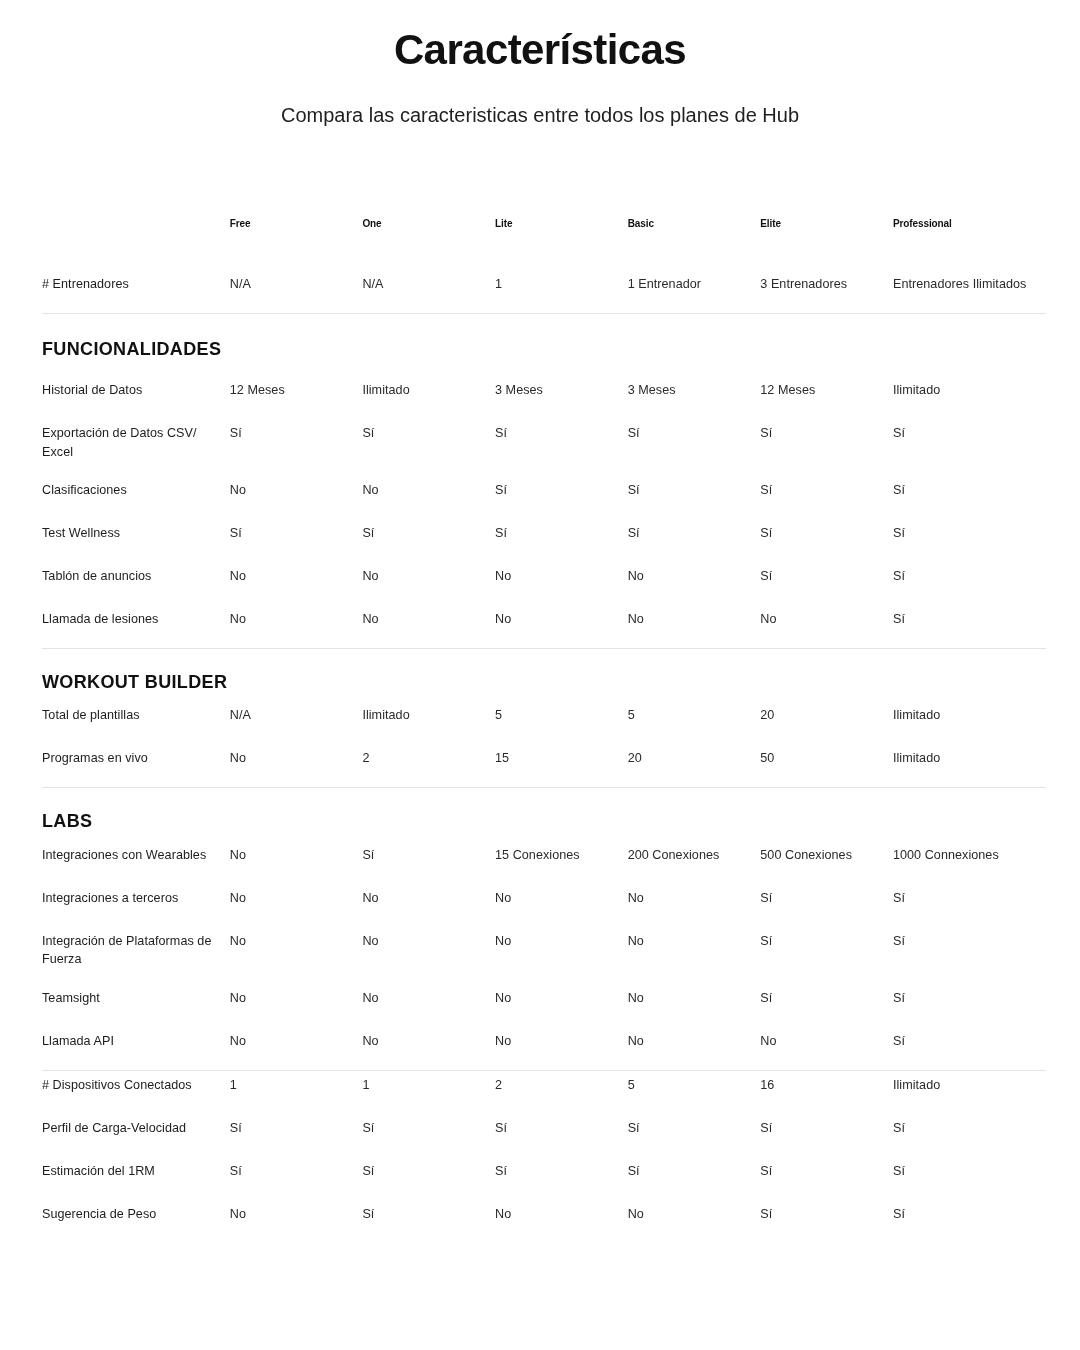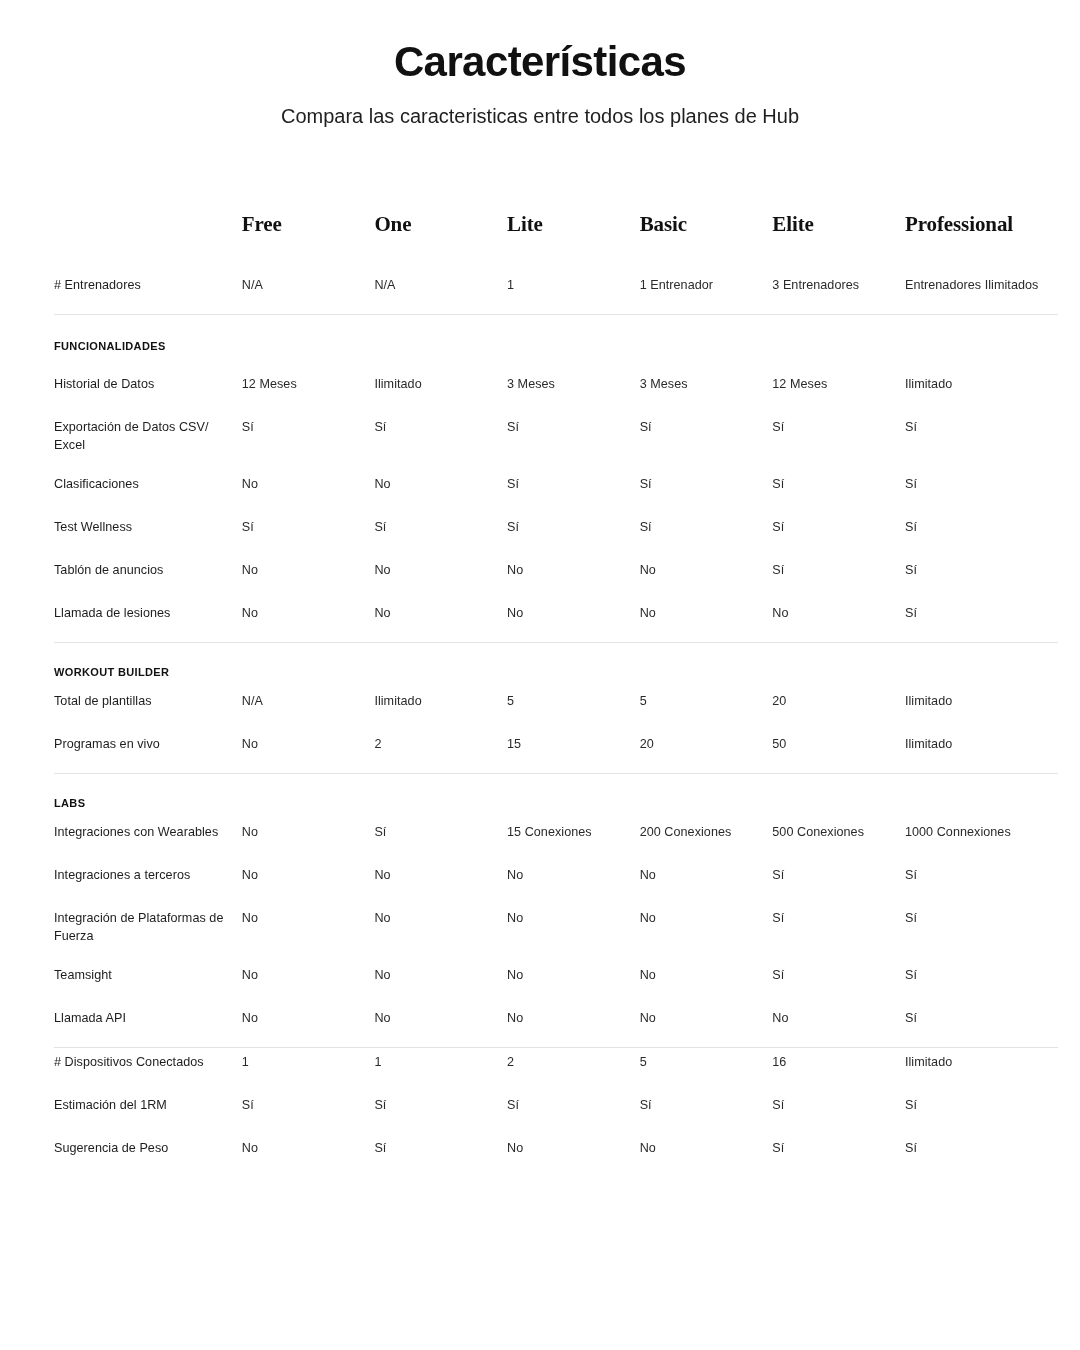--- a/index.html
+++ b/index.html
@@ -14,68 +14,67 @@
     font-family: "Liberation Sans", sans-serif;
     color: #1a1a1a;
     overflow: hidden;
   }
 
   .page {
     width: 1080px;
     height: 1094px;
     position: relative;
     background: #ffffff;
-    padding: 16px;
+    padding: 4px;
   }
 
   
   .header {
     padding-top: 22px;
     text-align: center;
   }
   .page-title {
     font-size: 42px;
     font-weight: bold;
     letter-spacing: -0.6px;
     color: #111111;
     line-height: 1.15;
     margin: 0;
   }
   .page-subtitle {
     font-size: 20px;
     font-weight: normal;
     color: #1f1f1f;
-    margin: 17px 0 0 0;
+    margin: 28px 0 0 0;
     line-height: 1.3;
   }
 
   
   .table-wrap {
     margin: 0 38px;
     padding-top: 72px;
   }
   table.compare {
     width: 1004px;
     border-collapse: collapse;
     table-layout: fixed;
   }
   table.compare col.c-label { width: 184px; }
   table.compare col.c-plan  { width: 130px; }
   table.compare col.c-plan-wide { width: 150px; }
 
   thead th {
     text-align: left;
-    font-size: 21px;
+    font-size: 10px;
     font-weight: bold;
     color: #111111;
     padding: 0 0 0 0;
     height: 46px;
     vertical-align: middle;
     letter-spacing: -0.1px;
-    font-family: Liberation Serif, serif;
   }
   thead th.th-label { font-weight: bold; }
 
   tbody td {
     font-size: 12.6px;
     font-weight: normal;
     color: #2a2a2a;
     vertical-align: top;
     line-height: 1.45;
     padding: 0;
@@ -92,21 +91,21 @@
   tr.data-row td.cell-label {
     color: #1d1d1d;
     padding-right: 14px;
   }
 
   
   tr.section-row td {
     padding: 0;
   }
   tr.section-row .section-title {
-    font-size: 11px;
+    font-size: 18px;
     font-weight: bold;
     letter-spacing: 0.35px;
     color: #111111;
     text-transform: uppercase;
   }
   td.section-cell {
     padding-top: 22px !important;
     padding-bottom: 14px !important;
   }
   td.section-cell.tight {
@@ -346,20 +345,29 @@
         <tr class="data-row">
           <td class="cell-label"># Dispositivos Conectados</td>
           <td>1</td>
           <td>1</td>
           <td>2</td>
           <td>5</td>
           <td>16</td>
           <td>Ilimitado</td>
         </tr>
 
+        <tr class="data-row">
+          <td class="cell-label">Perfil de Carga-Velocidad</td>
+          <td>Sí</td>
+          <td>Sí</td>
+          <td>Sí</td>
+          <td>Sí</td>
+          <td>Sí</td>
+          <td>Sí</td>
+        </tr>
 
         <tr class="data-row">
           <td class="cell-label">Estimación del 1RM</td>
           <td>Sí</td>
           <td>Sí</td>
           <td>Sí</td>
           <td>Sí</td>
           <td>Sí</td>
           <td>Sí</td>
         </tr>

